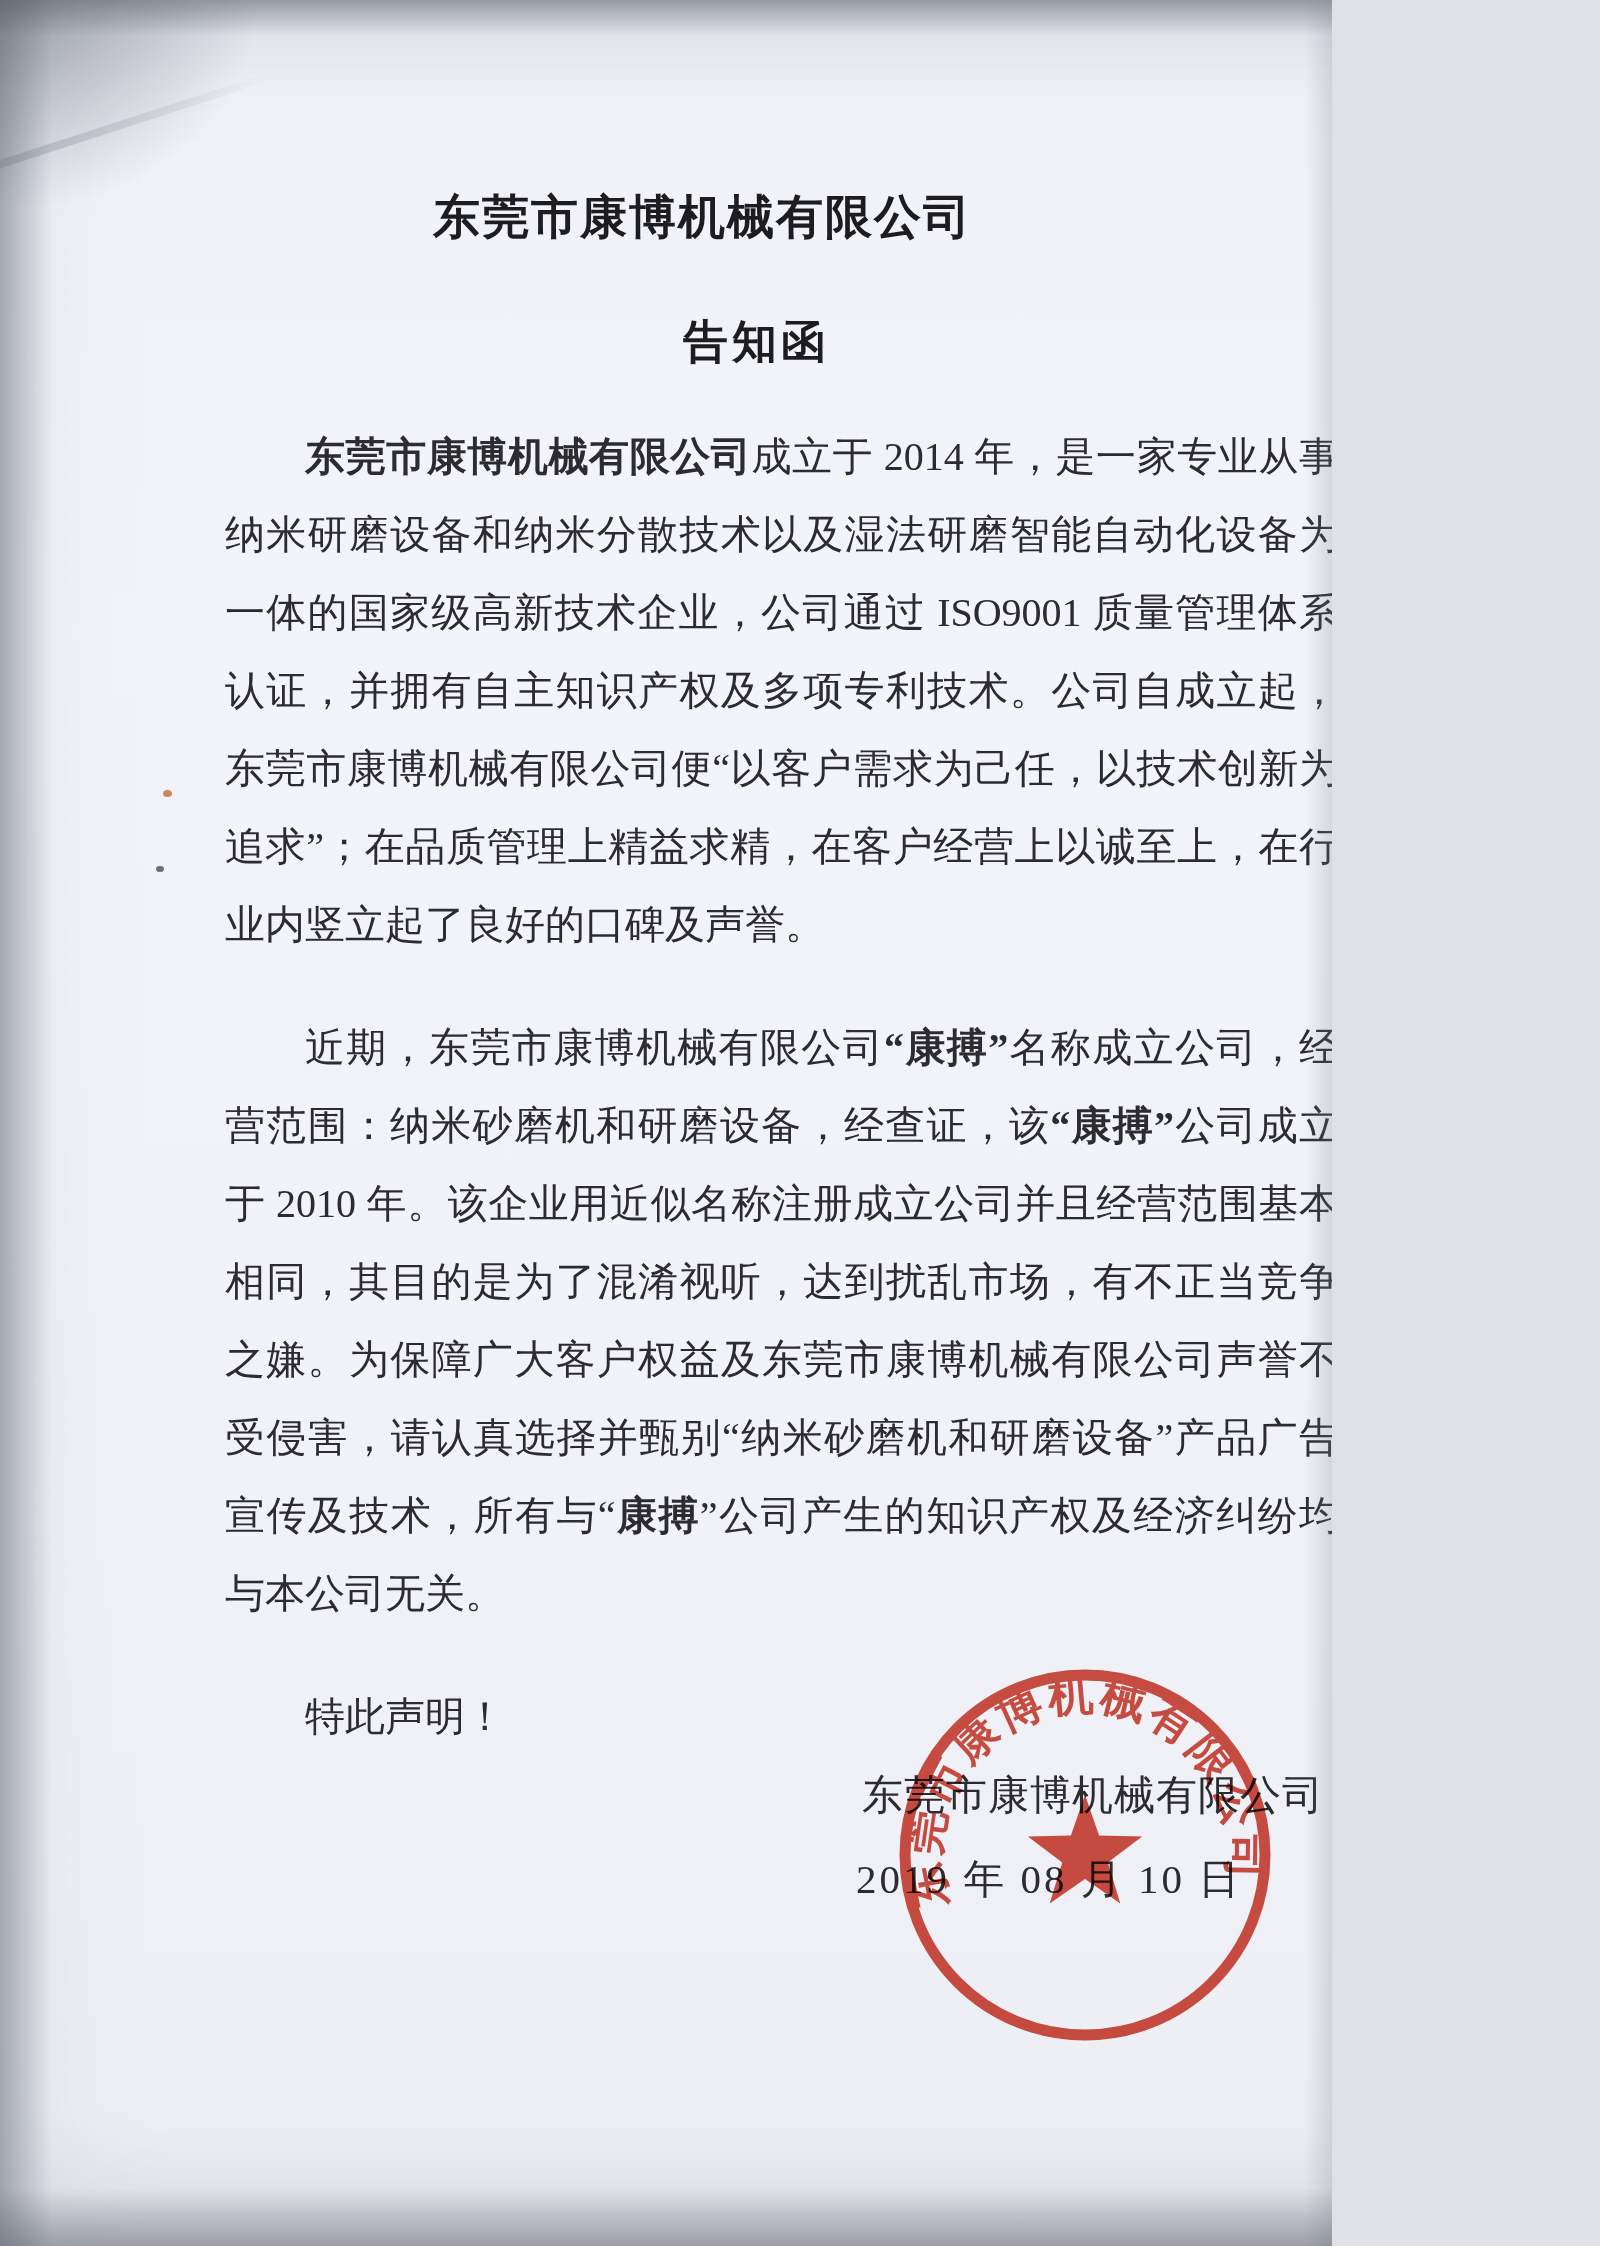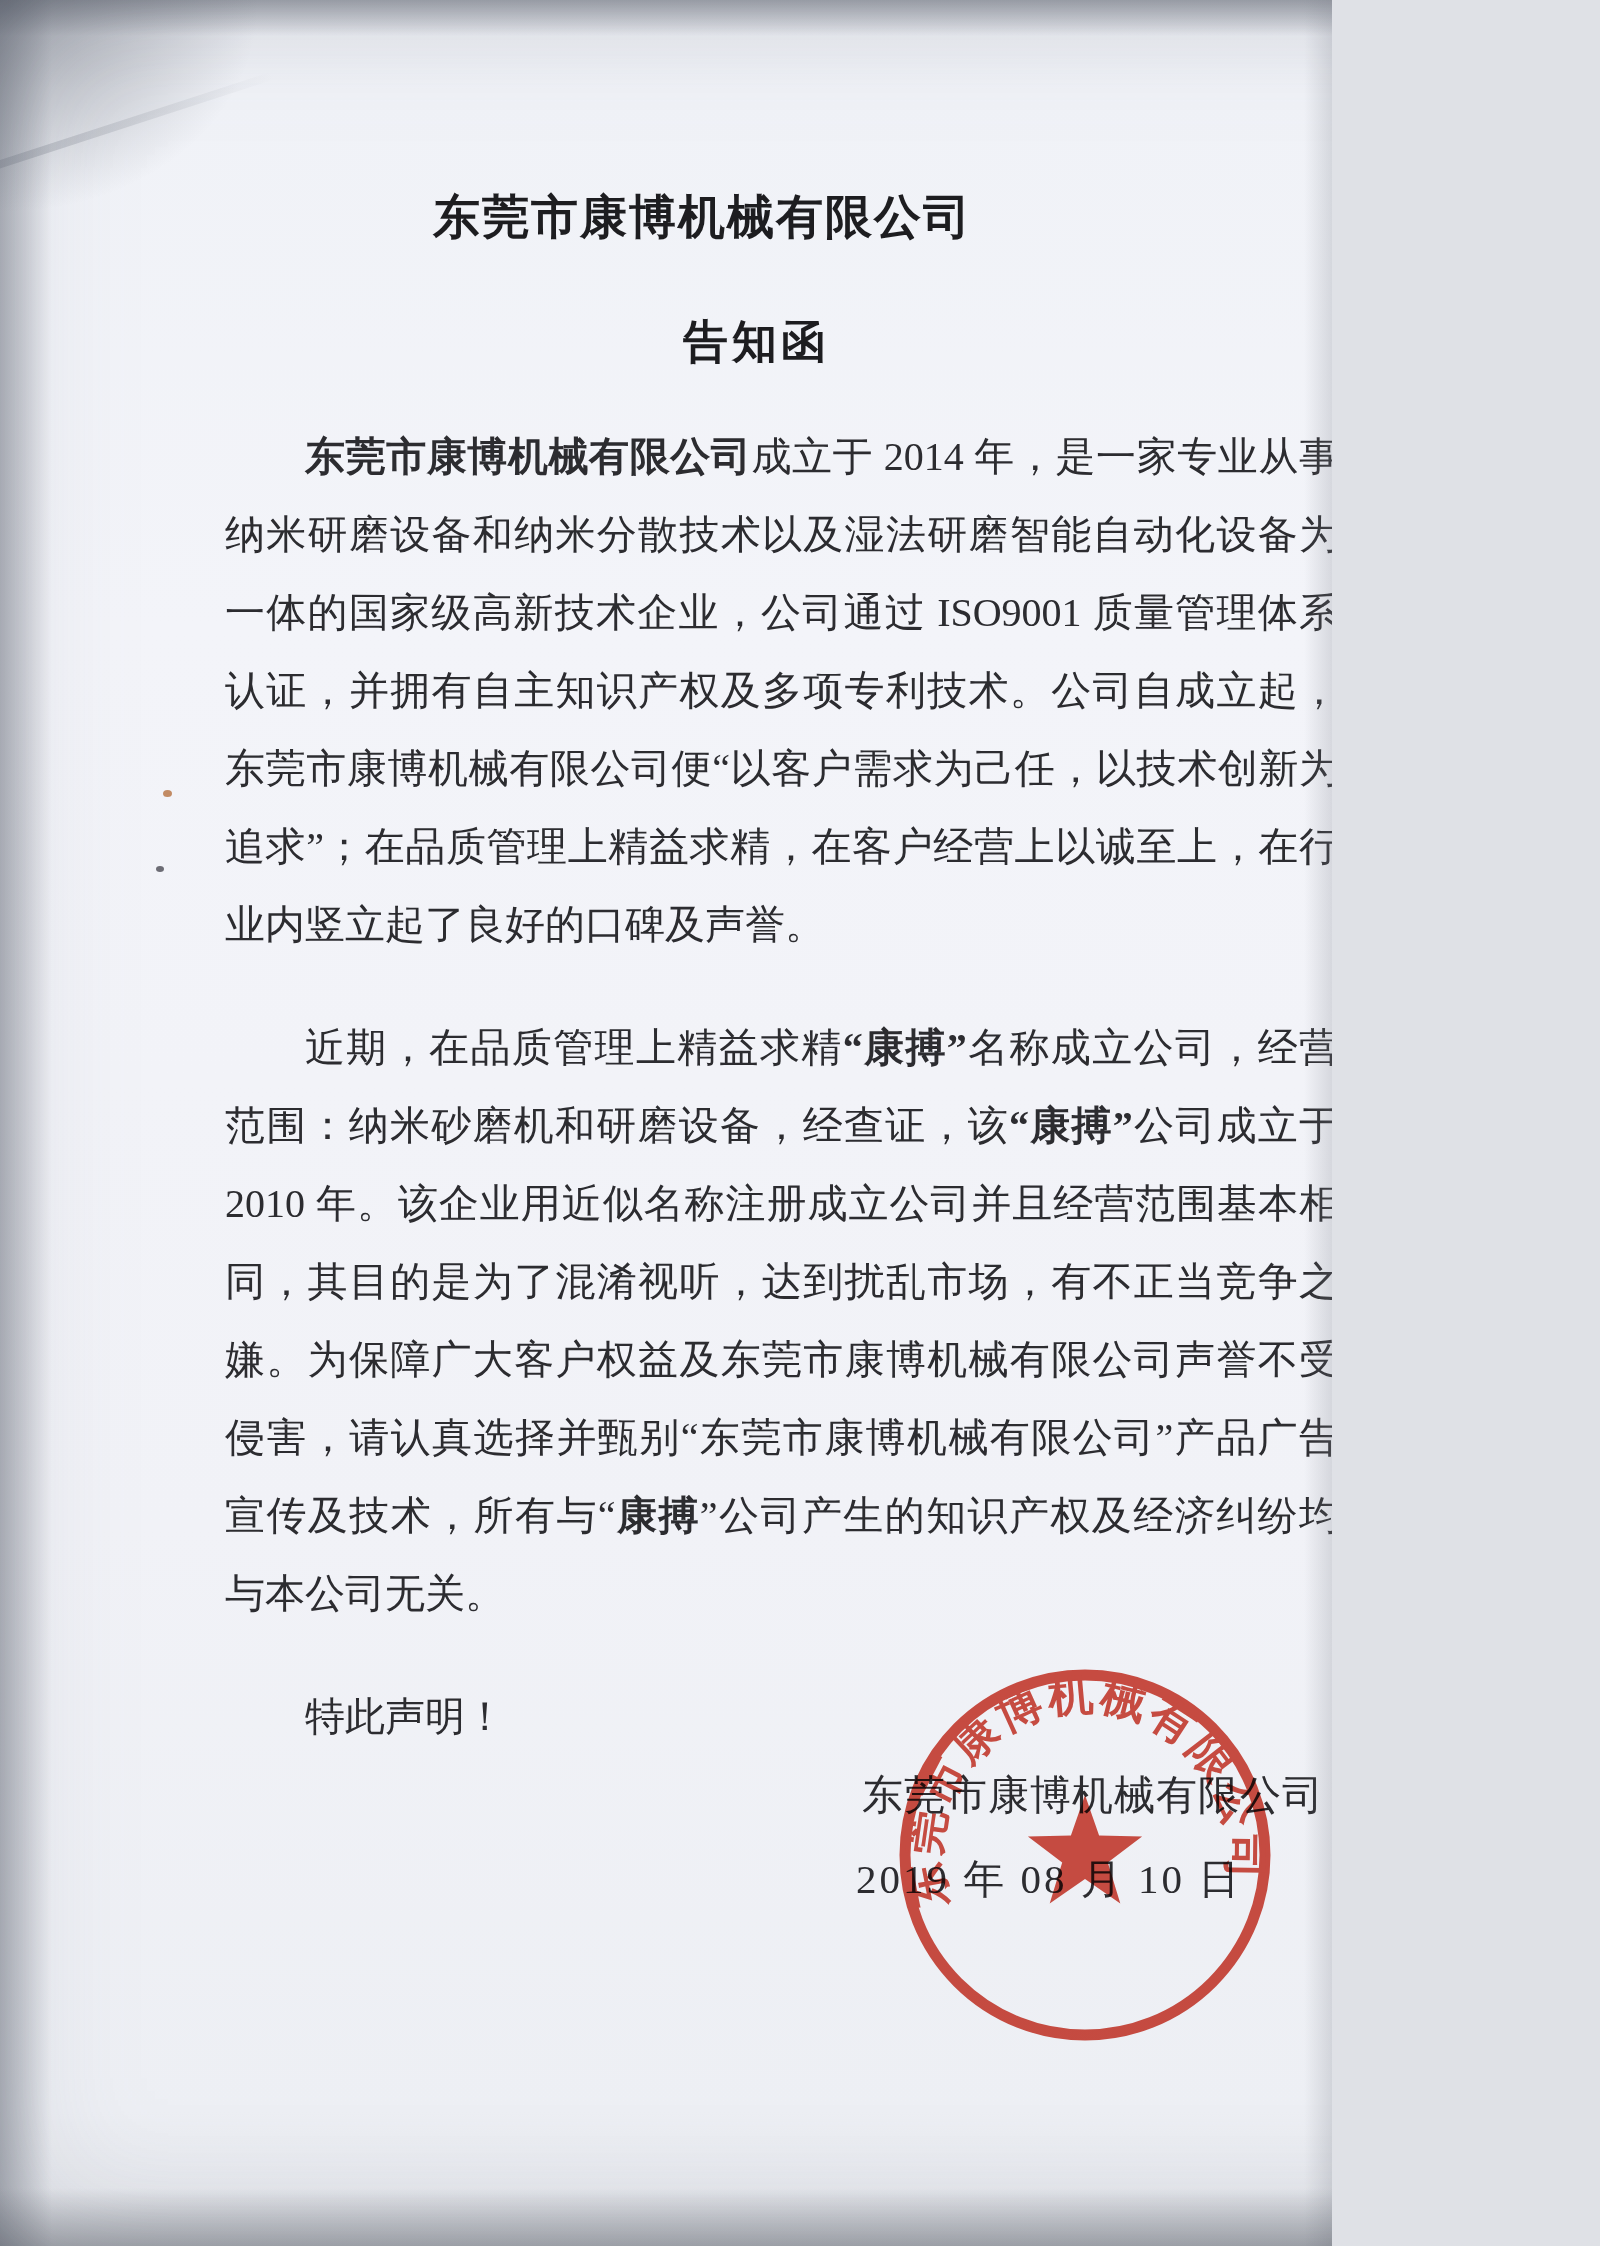--- a/index.html
+++ b/index.html
@@ -63,21 +63,21 @@
 </head>
 <body>
 
 <div class="page">
 
   <h1 class="title">东莞市康博机械有限公司</h1>
   <h2 class="subtitle">告知函</h2>
 
   <div class="letter-body">
     <p class="para"><span class="b">东莞市康博机械有限公司</span><span>成立于 2014 年，是一家专业从事纳米研磨设备和纳米分散技术以及湿法研磨智能自动化设备为一体的国家级高新技术企业，公司通过 ISO9001 质量管理体系认证，并拥有自主知识产权及多项专利技术。公司自成立起，东莞市康博机械有限公司便“以客户需求为己任，以技术创新为追求”；在品质管理上精益求精，在客户经营上以诚至上，在行业内竖立起了良好的口碑及声誉。</span></p>
-    <p class="para"><span>近期，在品质管理上精益求精</span><span class="b u">“康搏”</span><span>名称成立公司，经营范围：纳米砂磨机和研磨设备，经查证，该</span><span class="b u">“康搏”</span><span>公司成立于 2010 年。该企业用近似名称注册成立公司并且经营范围基本相同，其目的是为了混淆视听，达到扰乱市场，有不正当竞争之嫌。为保障广大客户权益及东莞市康博机械有限公司声誉不受侵害，请认真选择并甄别</span><span class="u">“东莞市康博机械有限公司</span><span>”产品广告宣传及技术，所有与“</span><span class="b u">康搏</span><span>”公司产生的知识产权及经济纠纷均与本公司无关。</span></p>
+    <p class="para"><span>近期，东莞市康博机械有限公司</span><span class="b u">“康搏”</span><span>名称成立公司，经营范围：纳米砂磨机和研磨设备，经查证，该</span><span class="b u">“康搏”</span><span>公司成立于 2010 年。该企业用近似名称注册成立公司并且经营范围基本相同，其目的是为了混淆视听，达到扰乱市场，有不正当竞争之嫌。为保障广大客户权益及东莞市康博机械有限公司声誉不受侵害，请认真选择并甄别</span><span class="u">“纳米砂磨机和研磨设备</span><span>”产品广告宣传及技术，所有与“</span><span class="b u">康搏</span><span>”公司产生的知识产权及经济纠纷均与本公司无关。</span></p>
     <p class="para"><span>特此声明！</span></p>
   </div>
 
   <div class="signature">东莞市康博机械有限公司</div>
   <div class="date">2019 年 08 月 10 日</div>
 
   <svg class="seal" viewBox="0 0 400 400" aria-hidden="true">
     <circle cx="200" cy="200" r="180" fill="none" stroke-width="11" stroke="#cf4033"></circle>
     <polygon points="200,140 214.1,180.6 257.1,181.5 222.8,207.4 235.3,248.5 200,224 164.7,248.5 177.2,207.4 142.9,181.5 185.9,180.6" fill="#cf4033"></polygon>
     <path id="sealArc" d="M 63.7 249.3 A 145 145 0 1 1 336.3 249.3" fill="none"></path>

